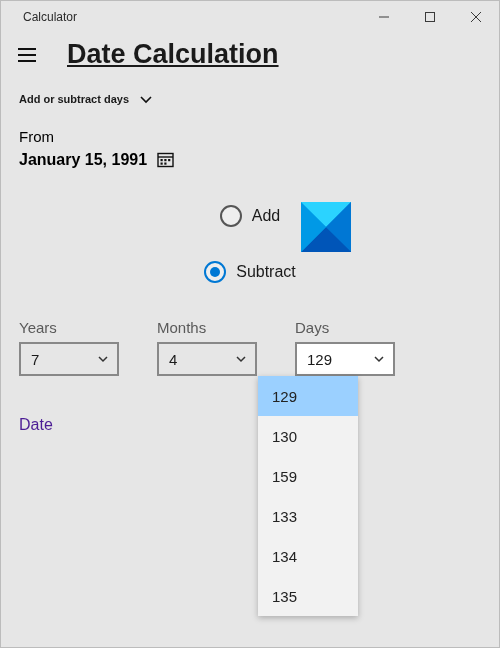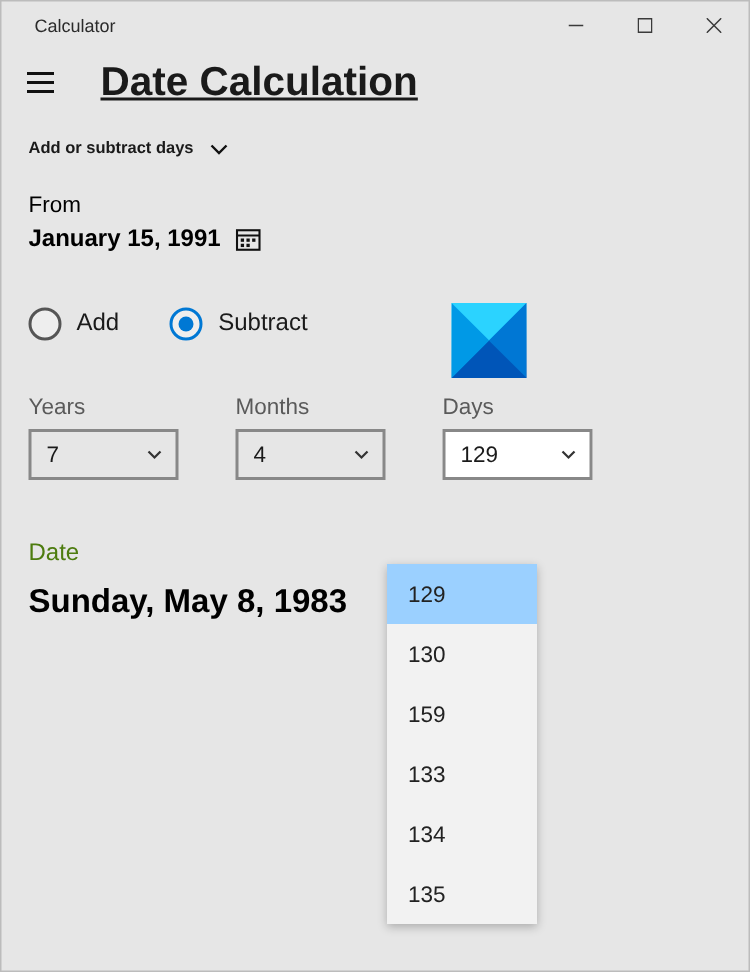--- a/index.html
+++ b/index.html
@@ -70,20 +70,21 @@
     margin-top: 6px;
   }
   .from-date {
     font-size: 16px; font-weight: 700; color: #000;
   }
 
   .radio-row {
     display: flex; align-items: center; gap: 34px;
     margin-top: 36px;
     position: relative;
+    flex-direction: column;
   }
   .radio {
     display: flex; align-items: center; gap: 10px;
     font-size: 16px;
   }
   .radio .circle {
     width: 22px; height: 22px; border-radius: 50%;
     border: 2px solid #555; background: #eeeeee;
     display:flex; align-items:center; justify-content:center;
   }
@@ -135,21 +136,21 @@
   .dropdown-item {
     height: 40px;
     display: flex; align-items: center;
     padding-left: 14px;
     font-size: 15px;
     color: #222;
   }
   .dropdown-item.selected { background: #9bd0ff; }
 
   .result-block { margin-top: 40px; }
-  .result-label { font-size: 16px; color: #4d7c0f; }
+  .result-label { font-size: 16px; color: #4c1d95; }
   .result-value {
     font-size: 22px; font-weight: 600; margin-top: 10px; color: #000;
   }
 </style>
 </head>
 <body>
 
 <div class="titlebar">
   <span class="titlebar-title">Calculator</span>
   <div class="titlebar-spacer"></div>
@@ -249,21 +250,20 @@
         <span>129</span>
         <svg width="12" height="12" viewBox="0 0 12 12">
             <path d="M2 4 L6 8 L10 4" fill="none" stroke="#333" stroke-width="1.5"></path>
           </svg>
       </div>
     </div>
   </div>
 
   <div class="result-block">
     <div class="result-label">Date</div>
-    <div class="result-value">Sunday, May 8, 1983</div>
   </div>
 
 </div>
 
 <div class="dropdown" id="days-dropdown">
     <div class="dropdown-item selected">129</div>
     <div class="dropdown-item">130</div>
     <div class="dropdown-item">159</div>
     <div class="dropdown-item">133</div>
     <div class="dropdown-item">134</div>

